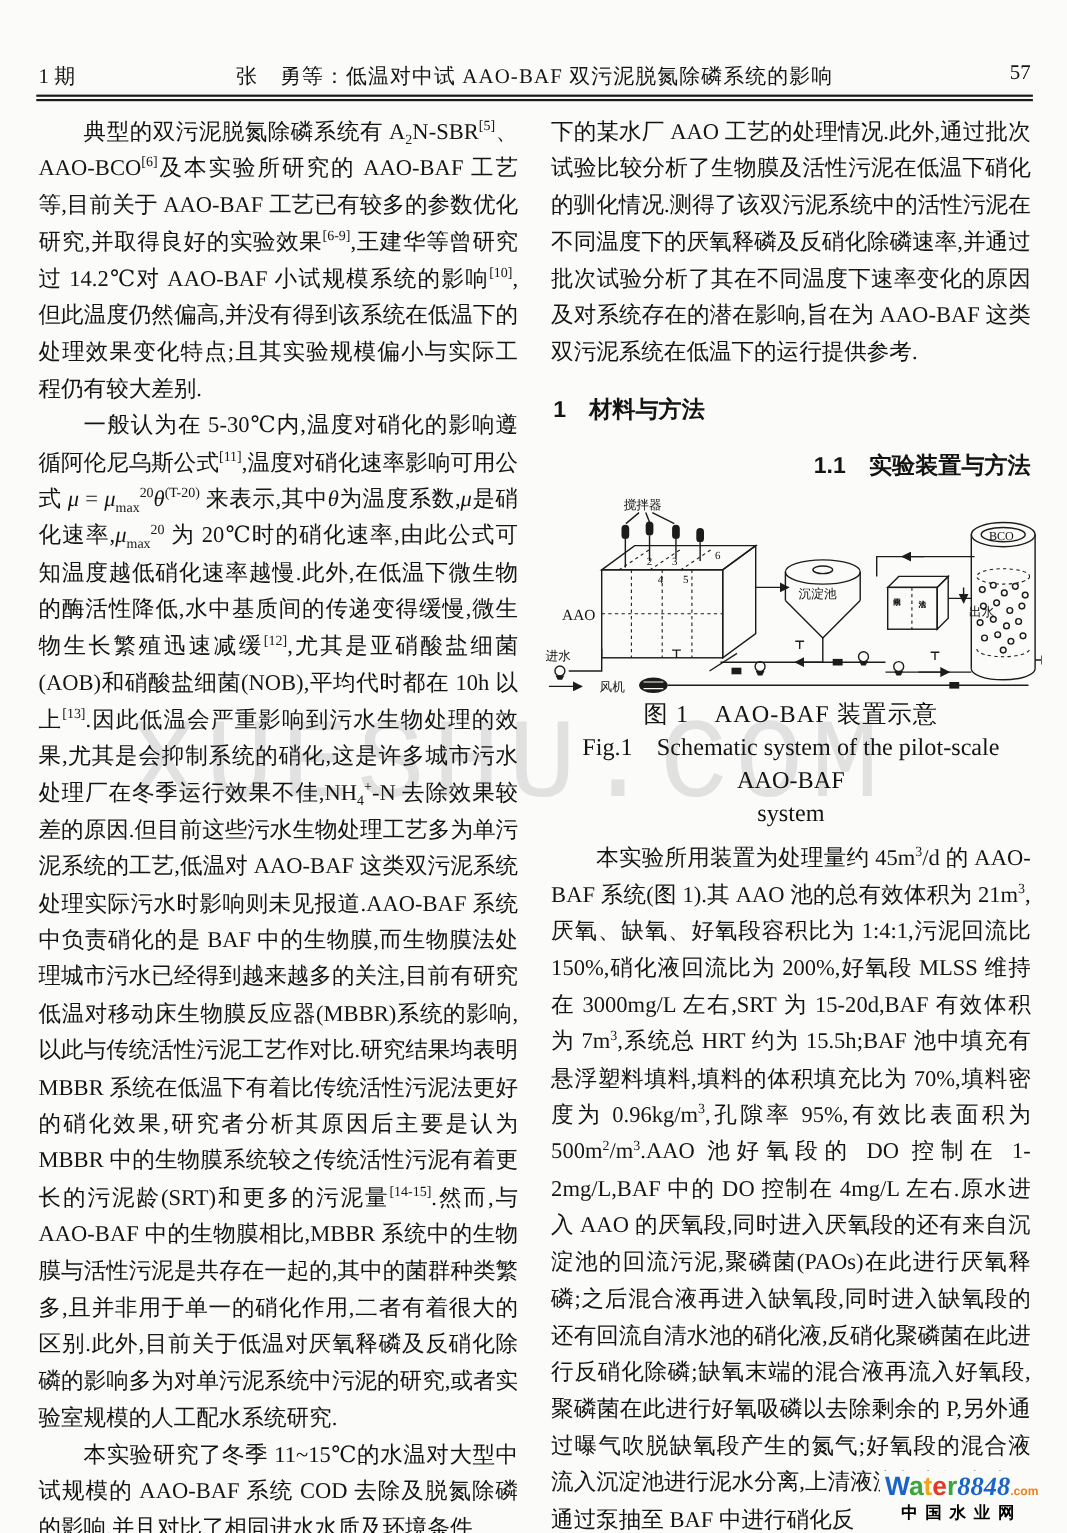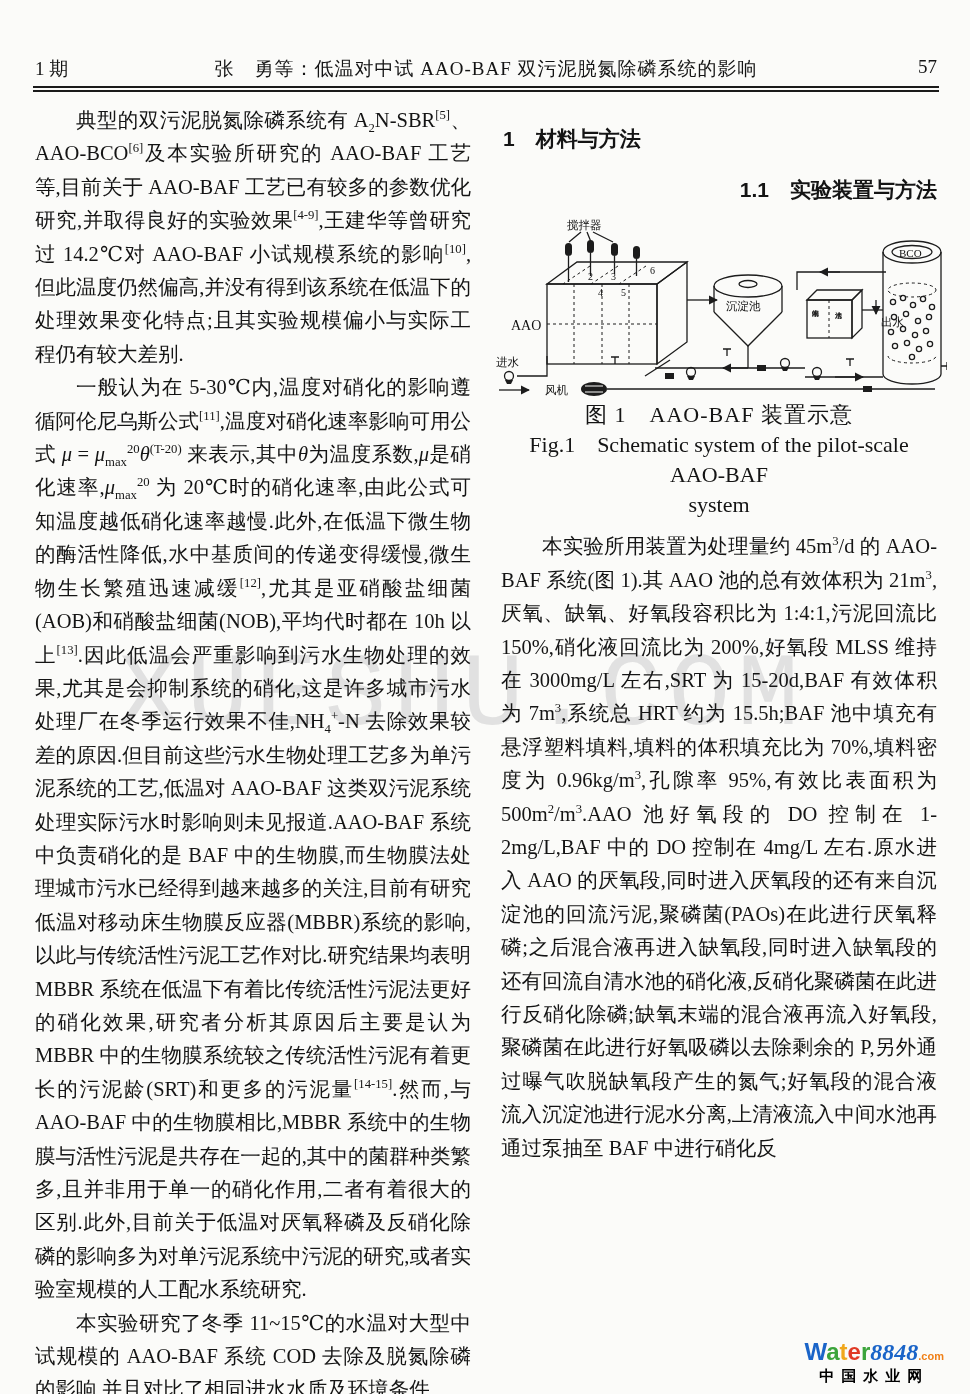--- a/index.html
+++ b/index.html
@@ -91,26 +91,27 @@
   <div class="hdr">
     <span class="issue">1 期</span>
     <span class="title">张　勇等：低温对中试 AAO-BAF 双污泥脱氮除磷系统的影响</span>
     <span class="pageno">57</span>
   </div>
   <div class="hdr-rule"></div>
 
   <div class="columns">
 
     <div class="col">
-      <p class="indent">典型的双污泥脱氮除磷系统有 A<sub>2</sub>N-SBR<sup>[5]</sup>、AAO-BCO<sup>[6]</sup>及本实验所研究的 AAO-BAF 工艺等,目前关于 AAO-BAF 工艺已有较多的参数优化研究,并取得良好的实验效果<sup>[4-9]</sup>,王建华等曾研究过 14.2℃对 AAO-BAF 小试规模系统的影响<sup>[10]</sup>,但此温度仍然偏高,并没有得到该系统在低温下的处理效果变化特点;且其实验规模偏小与实际工程仍有较大差别.</p>
+      <p class="indent">典型的双污泥脱氮除磷系统有 A<sub>2</sub>N-SBR<sup>[5]</sup>、AAO-BCO<sup>[6]</sup>及本实验所研究的 AAO-BAF 工艺等,目前关于 AAO-BAF 工艺已有较多的参数优化研究,并取得良好的实验效果<sup>[6-9]</sup>,王建华等曾研究过 14.2℃对 AAO-BAF 小试规模系统的影响<sup>[10]</sup>,但此温度仍然偏高,并没有得到该系统在低温下的处理效果变化特点;且其实验规模偏小与实际工程仍有较大差别.</p>
       <p class="indent">一般认为在 5-30℃内,温度对硝化的影响遵循阿伦尼乌斯公式<sup>[11]</sup>,温度对硝化速率影响可用公式 <i>μ</i> = <i>μ</i><sub>max</sub><sup>20</sup><i>θ</i><sup>(T-20)</sup> 来表示,其中<i>θ</i>为温度系数,<i>μ</i>是硝化速率,<i>μ</i><sub>max</sub><sup>20</sup> 为 20℃时的硝化速率,由此公式可知温度越低硝化速率越慢.此外,在低温下微生物的酶活性降低,水中基质间的传递变得缓慢,微生物生长繁殖迅速减缓<sup>[12]</sup>,尤其是亚硝酸盐细菌(AOB)和硝酸盐细菌(NOB),平均代时都在 10h 以上<sup>[13]</sup>.因此低温会严重影响到污水生物处理的效果,尤其是会抑制系统的硝化,这是许多城市污水处理厂在冬季运行效果不佳,NH<sub>4</sub><sup>+</sup>-N 去除效果较差的原因.但目前这些污水生物处理工艺多为单污泥系统的工艺,低温对 AAO-BAF 这类双污泥系统处理实际污水时影响则未见报道.AAO-BAF 系统中负责硝化的是 BAF 中的生物膜,而生物膜法处理城市污水已经得到越来越多的关注,目前有研究低温对移动床生物膜反应器(MBBR)系统的影响,以此与传统活性污泥工艺作对比.研究结果均表明 MBBR 系统在低温下有着比传统活性污泥法更好的硝化效果,研究者分析其原因后主要是认为 MBBR 中的生物膜系统较之传统活性污泥有着更长的污泥龄(SRT)和更多的污泥量<sup>[14-15]</sup>.然而,与 AAO-BAF 中的生物膜相比,MBBR 系统中的生物膜与活性污泥是共存在一起的,其中的菌群种类繁多,且并非用于单一的硝化作用,二者有着很大的区别.此外,目前关于低温对厌氧释磷及反硝化除磷的影响多为对单污泥系统中污泥的研究,或者实验室规模的人工配水系统研究.</p>
       <p class="indent">本实验研究了冬季 11~15℃的水温对大型中试规模的 AAO-BAF 系统 COD 去除及脱氮除磷的影响,并且对比了相同进水水质及环境条件</p>
     </div>
 
     <div class="col">
+      <p>下的某水厂 AAO 工艺的处理情况.此外,通过批次试验比较分析了生物膜及活性污泥在低温下硝化的驯化情况.测得了该双污泥系统中的活性污泥在不同温度下的厌氧释磷及反硝化除磷速率,并通过批次试验分析了其在不同温度下速率变化的原因及对系统存在的潜在影响,旨在为 AAO-BAF 这类双污泥系统在低温下的运行提供参考.</p>
       <div class="h1">1　材料与方法</div>
       <div class="h2">1.1　实验装置与方法</div>
 
       <div class="figure-wrap">
         <svg width="452" height="182" viewBox="0 0 452 182">
           <defs>
             <marker id="ar" viewBox="0 0 10 10" refX="9" refY="5" markerWidth="7" markerHeight="7" orient="auto-start-reverse">
               <path d="M0,0 L10,5 L0,10 z" fill="#1c1c1c"></path>
             </marker>
           </defs>

